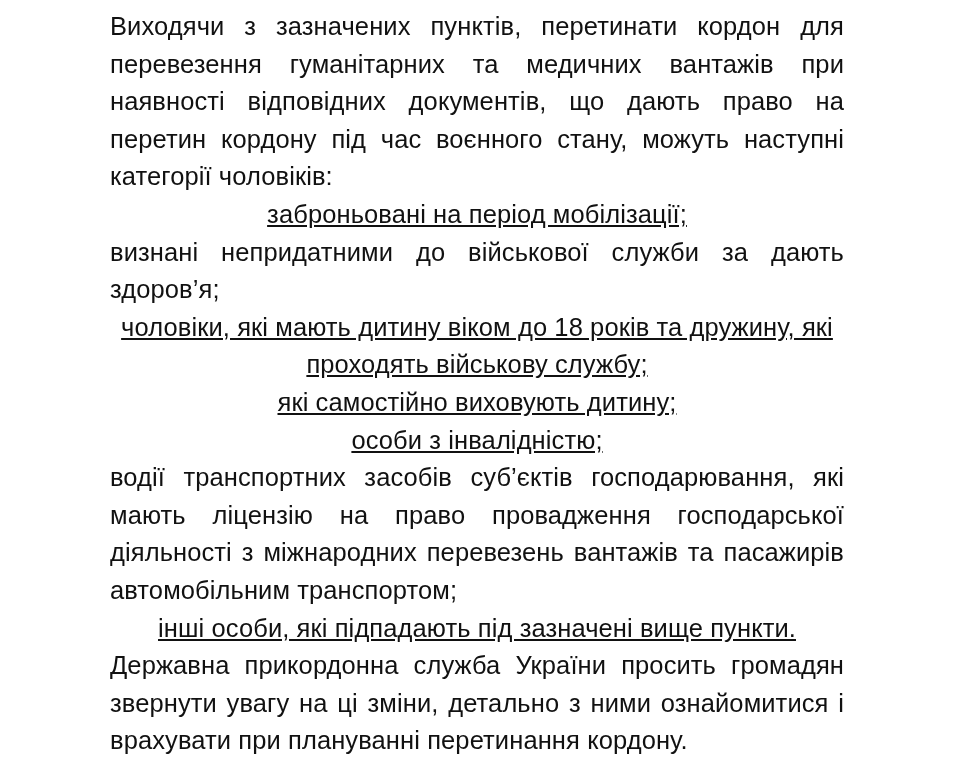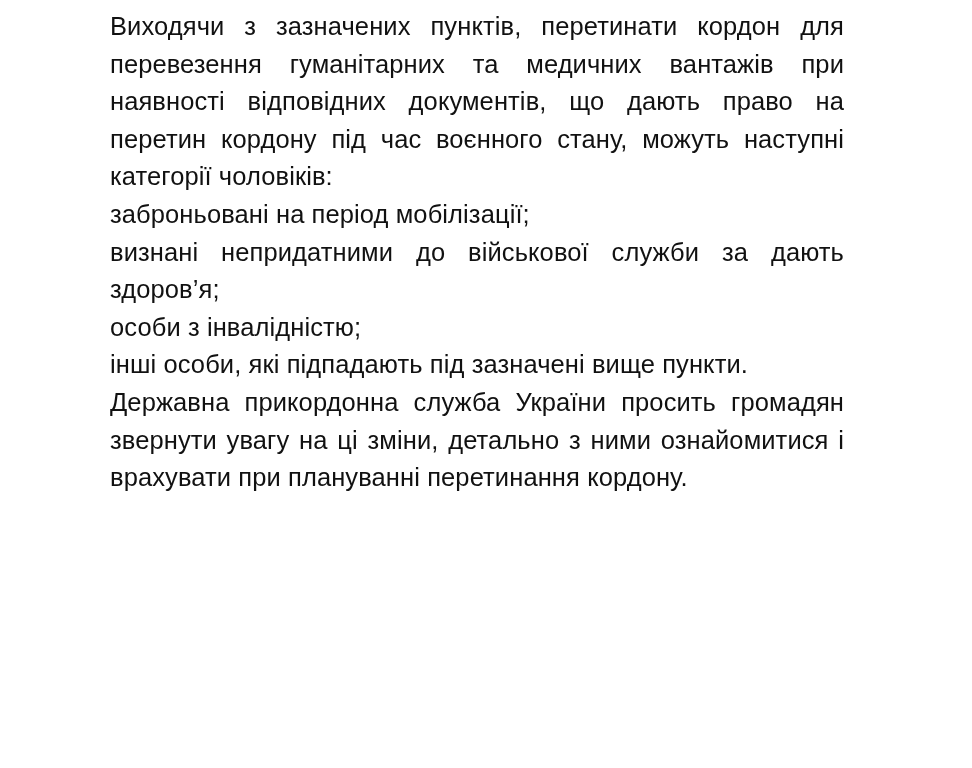--- a/index.html
+++ b/index.html
@@ -26,29 +26,33 @@
     font-size: 25.5px;
     line-height: 37.6px;
     letter-spacing: 0.1px;
     color: #111111;
   }
   .justify {
     text-align: justify;
     text-justify: inter-word;
   }
   .left {
-    text-align: left;
+    text-align: center;
+    text-decoration: underline;
   }
   .para + .para {
     margin-top: 0;
   }
 </style>
 </head>
 <body>
 
 <div id="document-page">
   <p class="para justify">Виходячи з зазначених пунктів, перетинати кордон для перевезення гуманітарних та медичних вантажів при наявності відповідних документів, що дають право на перетин кордону під час воєнного стану, можуть наступні категорії чоловіків:</p>
   <p class="para left">заброньовані на період мобілізації;</p>
   <p class="para justify">визнані непридатними до військової служби за дають здоров’я;</p>
+  <p class="para left">чоловіки, які мають дитину віком до 18 років та дружину, які проходять військову службу;</p>
+  <p class="para left">які самостійно виховують дитину;</p>
   <p class="para left">особи з інвалідністю;</p>
+  <p class="para justify">водії транспортних засобів суб’єктів господарювання, які мають ліцензію на право провадження господарської діяльності з міжнародних перевезень вантажів та пасажирів автомобільним транспортом;</p>
   <p class="para left">інші особи, які підпадають під зазначені вище пункти.</p>
   <p class="para justify">Державна прикордонна служба України просить громадян звернути увагу на ці зміни, детально з ними ознайомитися і врахувати при плануванні перетинання кордону.</p>
 </div>
 
 </body></html>

